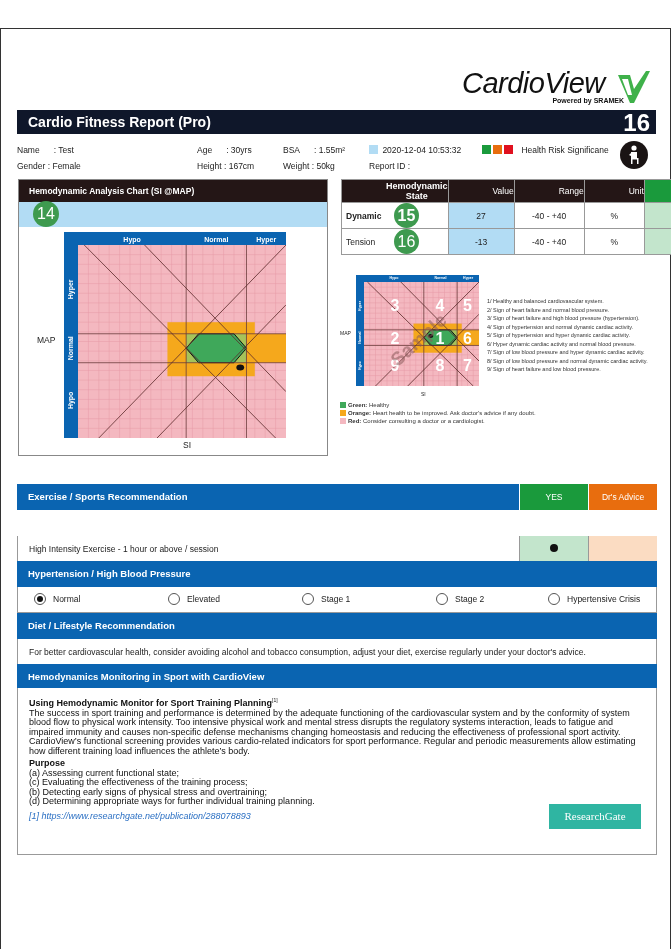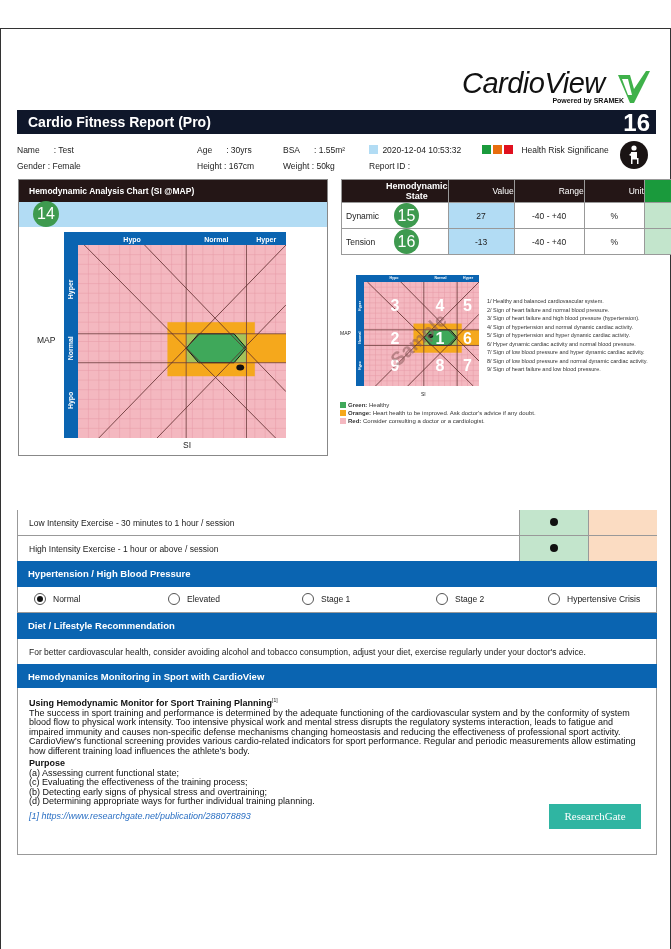--- a/index.html
+++ b/index.html
@@ -175,21 +175,21 @@
         <tr>
       <th style="width:106px;font-weight:bold;font-size:9px;">Hemodynamic State</th>
       <th style="width:34px;">Value</th>
       <th style="width:41px;">Range</th>
       <th style="width:33px;">Unit</th>
       <th style="width:36px;background:#1a9a3c;">Low</th>
       <th style="width:35px;background:#e86d0e;">Medium</th>
       <th style="width:35px;background:#e0101f;">High</th>
     </tr>
     <tr>
-      <td style="text-align:left;padding-left:4px;position:relative;">
+      <td style="text-align:left;padding-left:4px;position:relative;font-weight:bold;">
         <span>Dynamic</span>
         <span class="badge" style="left:52px;top:0;width:25px;height:25px;line-height:25px;">15</span>
       </td>
       <td style="background:#b2dcf4;">27</td>
       <td>-40 - +40</td>
       <td>%</td>
       <td style="background:#c3e5cc;"><span class="dot"></span></td>
       <td style="background:#fbdcc2;"></td>
       <td style="background:#f7c3c6;"></td>
     </tr>
@@ -293,24 +293,24 @@
     <div>8/ Sign of low blood pressure and normal dynamic cardiac activity.</div>
     <div>9/ Sign of heart failure and low blood pressure.</div>
   </div>
 
   <div class="color-legend">
     <div><span class="sq" style="width:6px;height:6px;background:#3fa85a;"></span><b>Green:</b> <span>Healthy</span></div>
     <div><span class="sq" style="width:6px;height:6px;background:#f5a81c;"></span><b>Orange:</b> <span>Heart health to be improved. Ask doctor's advice if any doubt.</span></div>
     <div><span class="sq" style="width:6px;height:6px;background:#f4b8c0;"></span><b>Red:</b> <span>Consider consulting a doctor or a cardiologist.</span></div>
   </div>
 
-  <div class="row" style="top:481px;">
-    <span>Low Intensity Exercise  -  30 minutes to 1 hour / session</span>
-    <div class="ycol" style="right:68px;background:#c3e5cc;padding-top:8px;"><span class="dot"></span></div>
-    <div class="ycol" style="right:-1px;background:#fbdcc2;"></div>
+  <div class="sect-head" style="top:455px;">
+    <span>Exercise / Sports Recommendation</span>
+    <div class="ycol" style="right:69px;background:#1a9a3c;font-weight:normal;font-size:8.5px;padding-top:8px;border-left:1px solid #fff;">YES</div>
+    <div class="ycol" style="right:0;background:#e86d0e;font-weight:normal;font-size:8.5px;padding-top:8px;border-left:1px solid #fff;">Dr's Advice</div>
   </div>
   <div class="row" style="top:507px;">
     <span>High Intensity Exercise  -  1 hour or above / session</span>
     <div class="ycol" style="right:68px;background:#c3e5cc;padding-top:8px;"><span class="dot"></span></div>
     <div class="ycol" style="right:-1px;background:#fbdcc2;"></div>
   </div>
 
   <div class="sect-head" style="top:532px;">Hypertension / High Blood Pressure</div>
   <div class="row" style="top:558px;height:26px;padding:0;">
     <div class="radio" style="left:16px;"><span class="circ on"></span><span>Normal</span></div>

